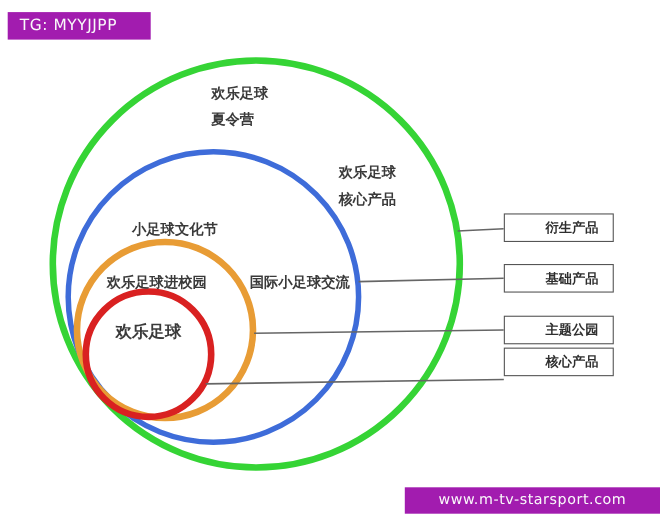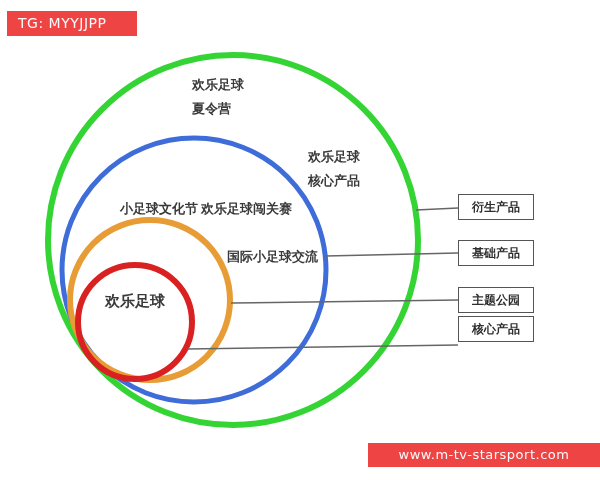--- a/index.html
+++ b/index.html
@@ -11,21 +11,21 @@
     overflow: hidden;
     font-family: "DejaVu Sans", "Liberation Sans", sans-serif;
   }
   .diagram-svg {
     position: absolute;
     left: 0; top: 0;
     width: 600px; height: 480px;
   }
   .badge {
     position: absolute;
-    background: #ef4444;
+    background: #a21caf;
     color: #fafafa;
     font-size: 14px;
     letter-spacing: 0.5px;
   }
   .badge.tg {
     left: 7px; top: 11px;
     width: 130px; height: 25px;
     line-height: 25px;
     padding-left: 11px;
     box-sizing: border-box;
@@ -63,20 +63,21 @@
     width: 74px;
     height: 24px;
     line-height: 24px;
     border: 1.5px solid #555555;
     background: #ffffff;
     text-align: center;
     color: #2e2e2e;
     font-weight: bold;
     font-size: 12px;
     box-sizing: content-box;
+    padding-left: 24px;
   }
 </style>
 </head>
 <body>
 
 <div class="stage">
 
   <svg class="diagram-svg" viewBox="0 0 600 480" xmlns="http://www.w3.org/2000/svg">
     <circle cx="233" cy="240" r="185" fill="none" stroke="#35d435" stroke-width="6"></circle>
     <circle cx="194" cy="270" r="132" fill="none" stroke="#3e6cd9" stroke-width="5"></circle>
@@ -96,22 +97,22 @@
     <span>夏令营</span>
   </div>
 
   <div class="lbl two-line" style="left:308px; top:148px;">
     <span>欢乐足球</span>
     <span>核心产品</span>
   </div>
 
   <div class="lbl" style="left:120px; top:172px;margin-top:28px;">小足球文化节</div>
 
-  <div class="lbl" style="left:201px; top:200px;">欢乐足球闯关赛</div>
 
+  <div class="lbl" style="left:97px; top:248px;">欢乐足球进校园</div>
 
   <div class="lbl" style="left:227px; top:248px;">国际小足球交流</div>
 
   <div class="core-lbl">
     <span>欢乐足球</span>
   </div>
 
   <div class="pbox" style="top:194px;">衍生产品</div>
   <div class="pbox" style="top:240px;">基础产品</div>
   <div class="pbox" style="top:287px;">主题公园</div>

